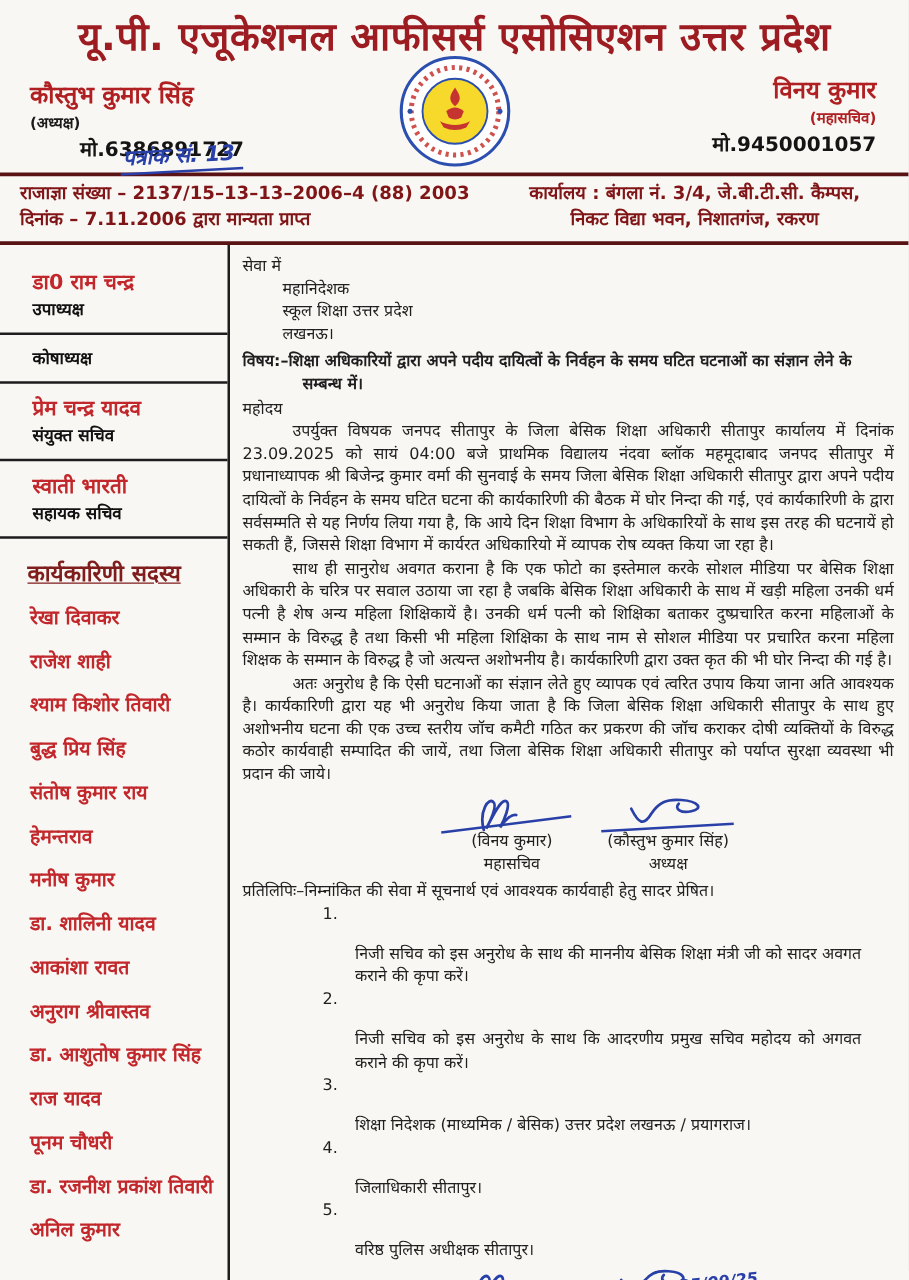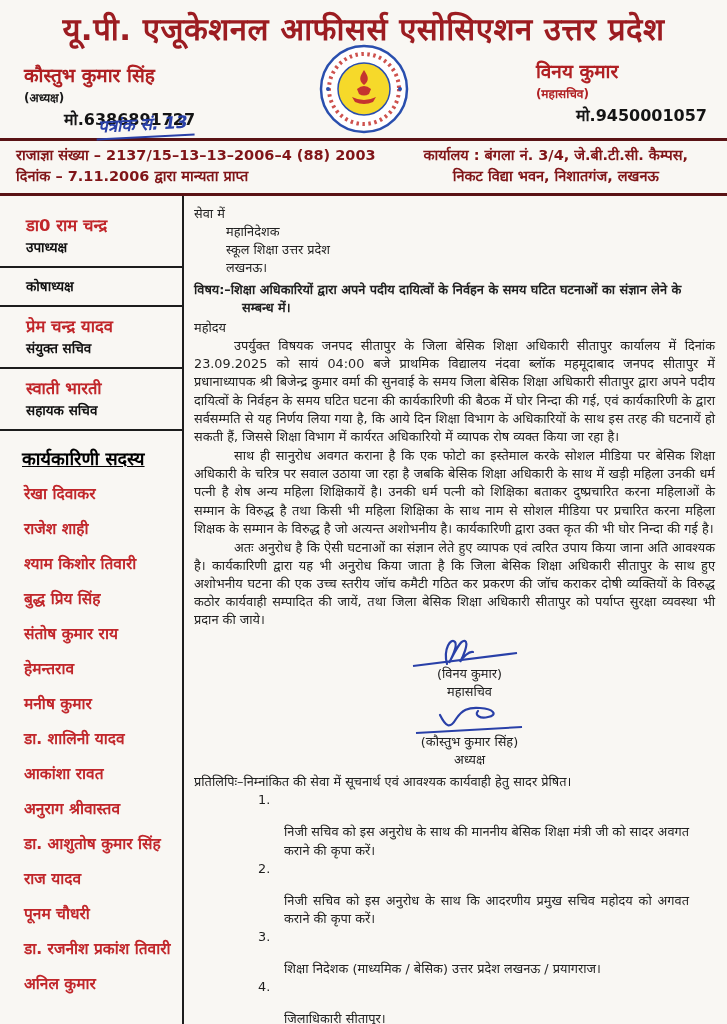--- a/index.html
+++ b/index.html
@@ -10,21 +10,21 @@
     font-family:"DejaVu Sans","Liberation Sans",sans-serif;
     overflow:hidden; color:#222;
   }
   
   .header { position:relative; height:138px;border-radius:19px; }
   .org-title {
     padding-top:7px; text-align:center;
     font-size:31px; font-weight:bold; color:#9c1c21; letter-spacing:0.5px;
   }
   .officer-left { position:absolute; left:24px; top:62px; }
-  .officer-right { position:absolute; right:20px; top:58px; text-align:left; }
+  .officer-right { position:absolute; right:26px; top:58px; text-align:right; }
   .officer-name { font-size:19px; font-weight:bold; color:#b02023; }
   .officer-role { font-size:12px; font-weight:bold; color:#1a1a1a; margin-top:1px; }
   .officer-right .officer-role { color:#b02023; }
   .officer-phone { font-size:16px; font-weight:bold; color:#141414; margin-top:2px;margin-left:40px; }
   .emblem { position:absolute; left:50%; top:44px; margin-left:-45px; }
   .letter-no {
     position:absolute; left:96px; top:112px;
     font-size:17px; color:#2940a8; font-weight:bold;
     transform:rotate(-3deg); border-bottom:2px solid #2940a8; padding:0 6px 1px 2px;
     font-style:italic;
@@ -41,33 +41,33 @@
   
   .content-row { display:flex; height:828px; }
   .sidebar {
     width:184px; flex:0 0 184px; border-right:2px solid #1d1d1d;
     padding-top:10px;
   }
   .officer-block { padding:7px 4px 10px 26px; border-bottom:2px solid #1d1d1d; }
   .ob-name { font-size:16.5px; font-weight:bold; color:#c1272b; }
   .ob-role { font-size:13.5px; font-weight:bold; color:#111; margin-top:2px; }
   .committee-heading {
-    margin:15px 0 12px 22px; font-size:18px; font-weight:bold; color:#000000;
+    margin:15px 0 12px 22px; font-size:18px; font-weight:bold; color:#7f1d1d;
     text-decoration:underline;
   }
   .member { margin:0 0 13px 24px; font-size:15.5px; font-weight:bold; color:#c1272b; }
   
   .main { flex:1; padding:9px 12px 0 10px; font-size:12.8px; line-height:1.42; color:#1f1f1f; }
   .salutation { }
   .addr-line { margin-left:32px; }
   .subject { font-weight:bold; padding-left:48px; text-indent:-48px; margin:3px 0 2px; }
   .greeting { }
   .para { text-align:justify; text-indent:40px; margin-bottom:1px; }
   
-  .sig-row { display:flex; justify-content:center; padding:2px 34px 0 64px;flex-direction:column; }
+  .sig-row { display:flex; justify-content:center; padding:2px 34px 0 64px; }
   .sig-block { text-align:center; position:relative; }
   .sig-svg { display:block; margin:0 auto -4px; }
   .sig-name { font-size:12.8px; }
   .sig-role { font-size:12.8px; }
   .sig-date {
     position:absolute; font-size:13px; color:#2940a8; font-weight:bold;
     font-style:italic; transform:rotate(-6deg); white-space:nowrap;
   }
   .sig-date.left-date { left:52px; top:16px; }
   .sig-date.right-date { right:-12px; top:6px; }
@@ -113,21 +113,21 @@
     <div class="letter-no">पत्रांक सं. 13</div>
   </div>
 
   <div class="reg-strip">
     <div class="reg-left">
       <div class="reg-line">राजाज्ञा संख्या – 2137/15–13–13–2006–4 (88) 2003</div>
       <div class="reg-line">दिनांक – 7.11.2006 द्वारा मान्यता प्राप्त</div>
     </div>
     <div class="reg-right">
       <div class="reg-line">कार्यालय : बंगला नं. 3/4, जे.बी.टी.सी. कैम्पस,</div>
-      <div class="reg-line">निकट विद्या भवन, निशातगंज, लखनऊ</div>
+      <div class="reg-line">निकट विद्या भवन, निशातगंज, रकरण</div>
     </div>
   </div>
 
   <div class="content-row">
 
     <div class="sidebar">
       <div class="officer-block">
         <div class="ob-name">डा0 राम चन्द्र</div>
         <div class="ob-role">उपाध्यक्ष</div>
       </div>

